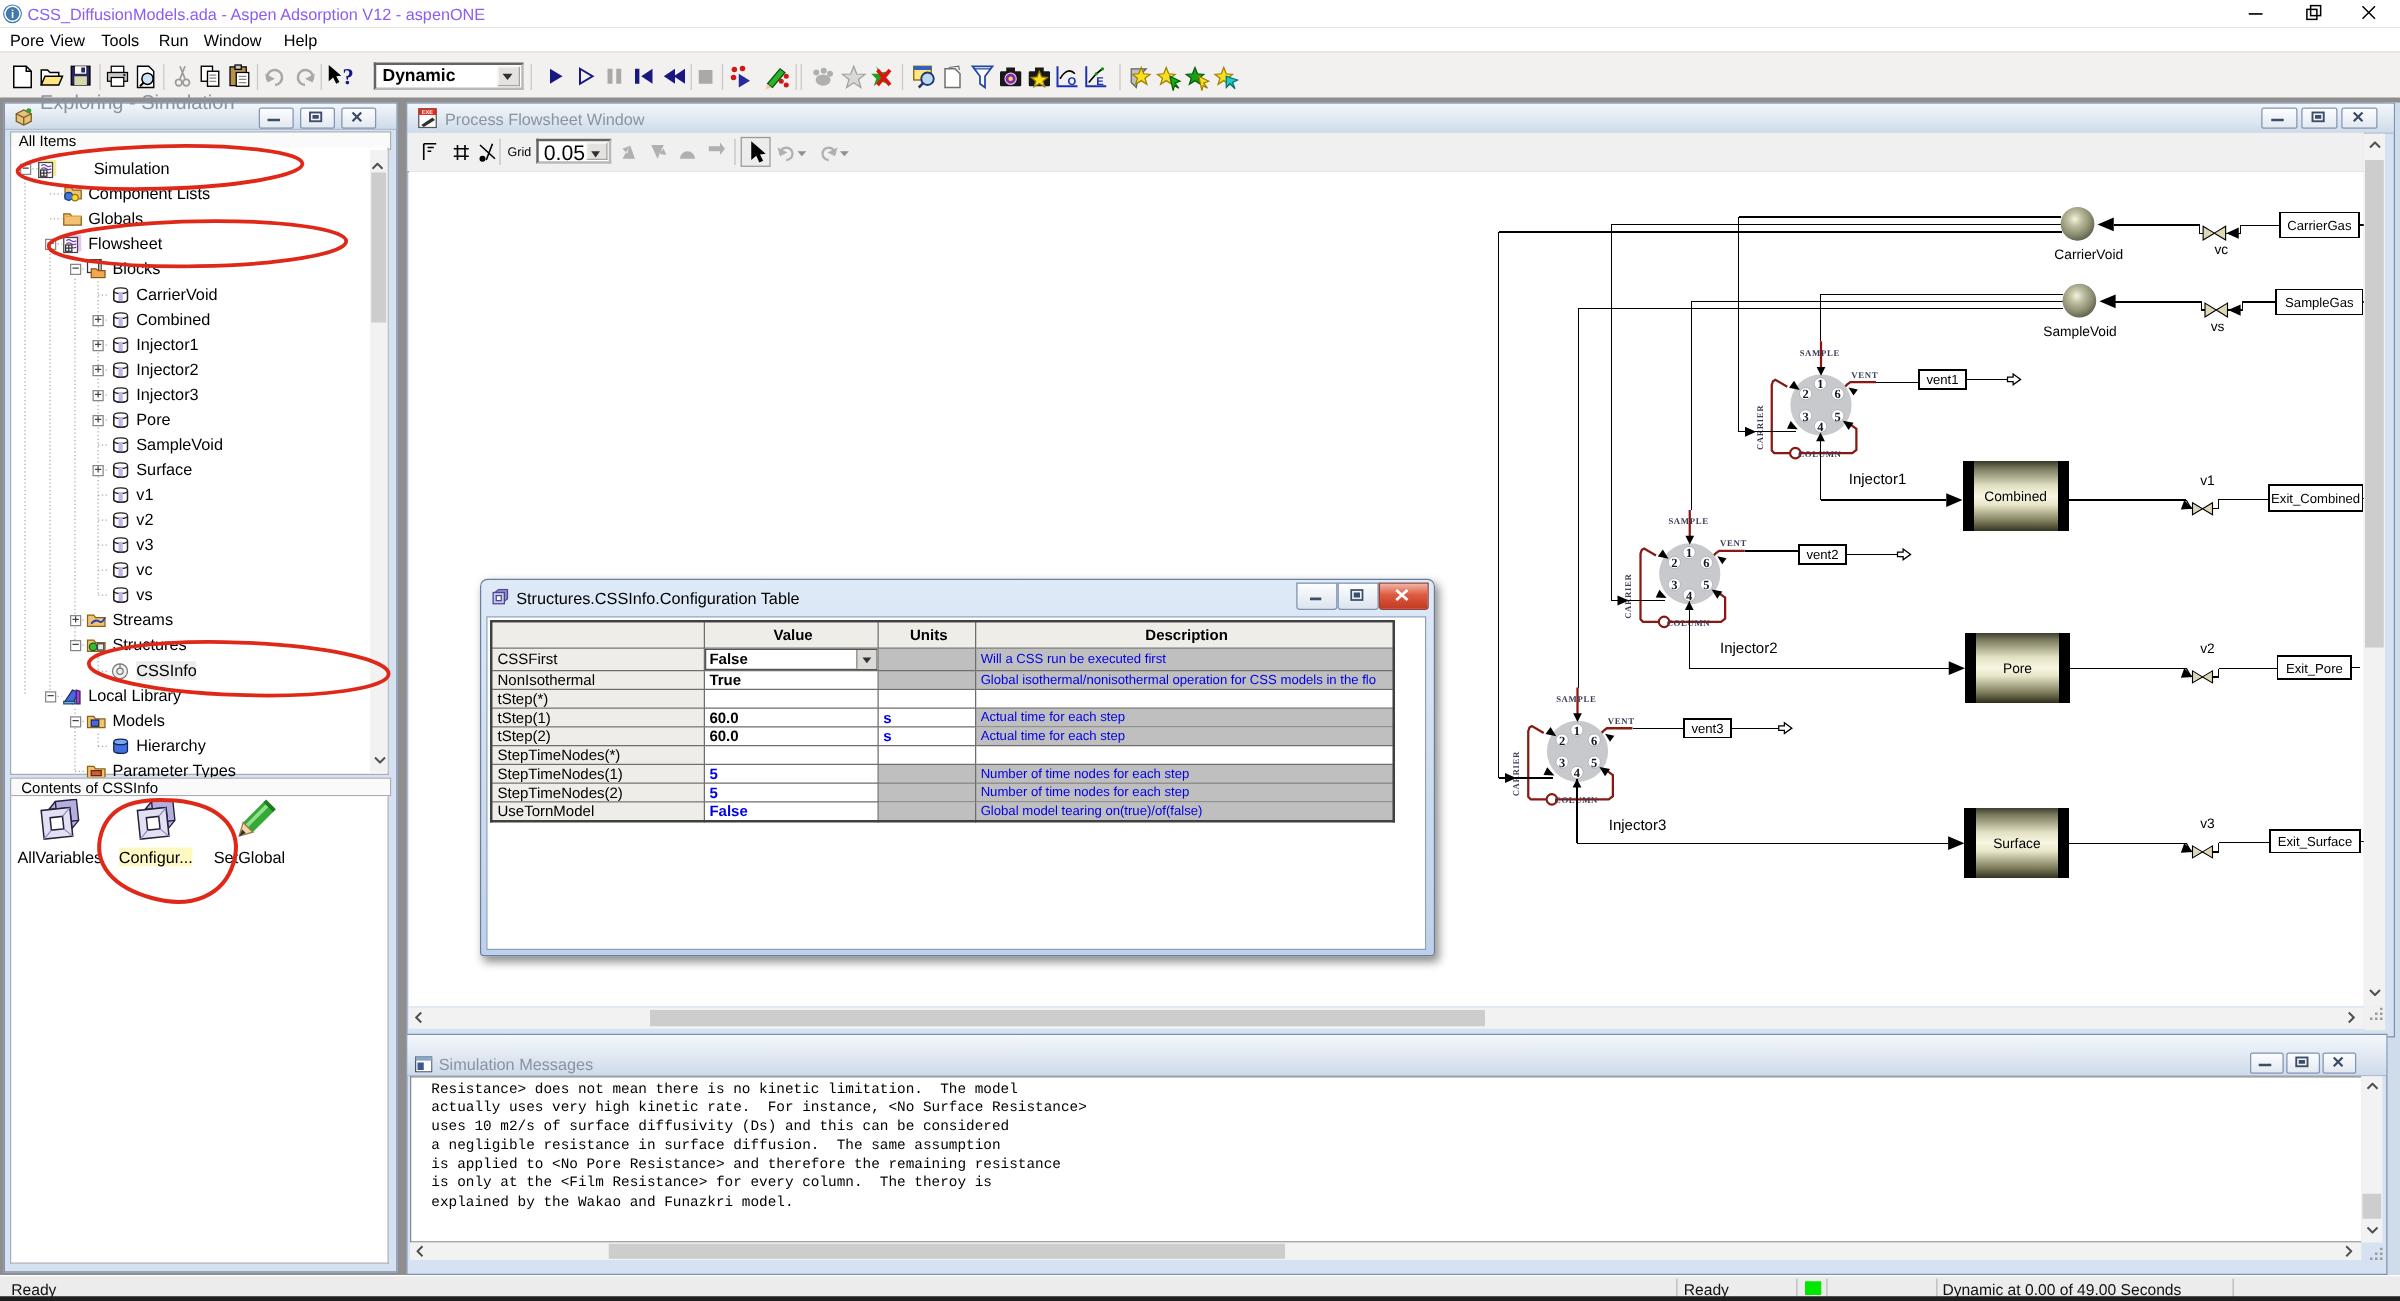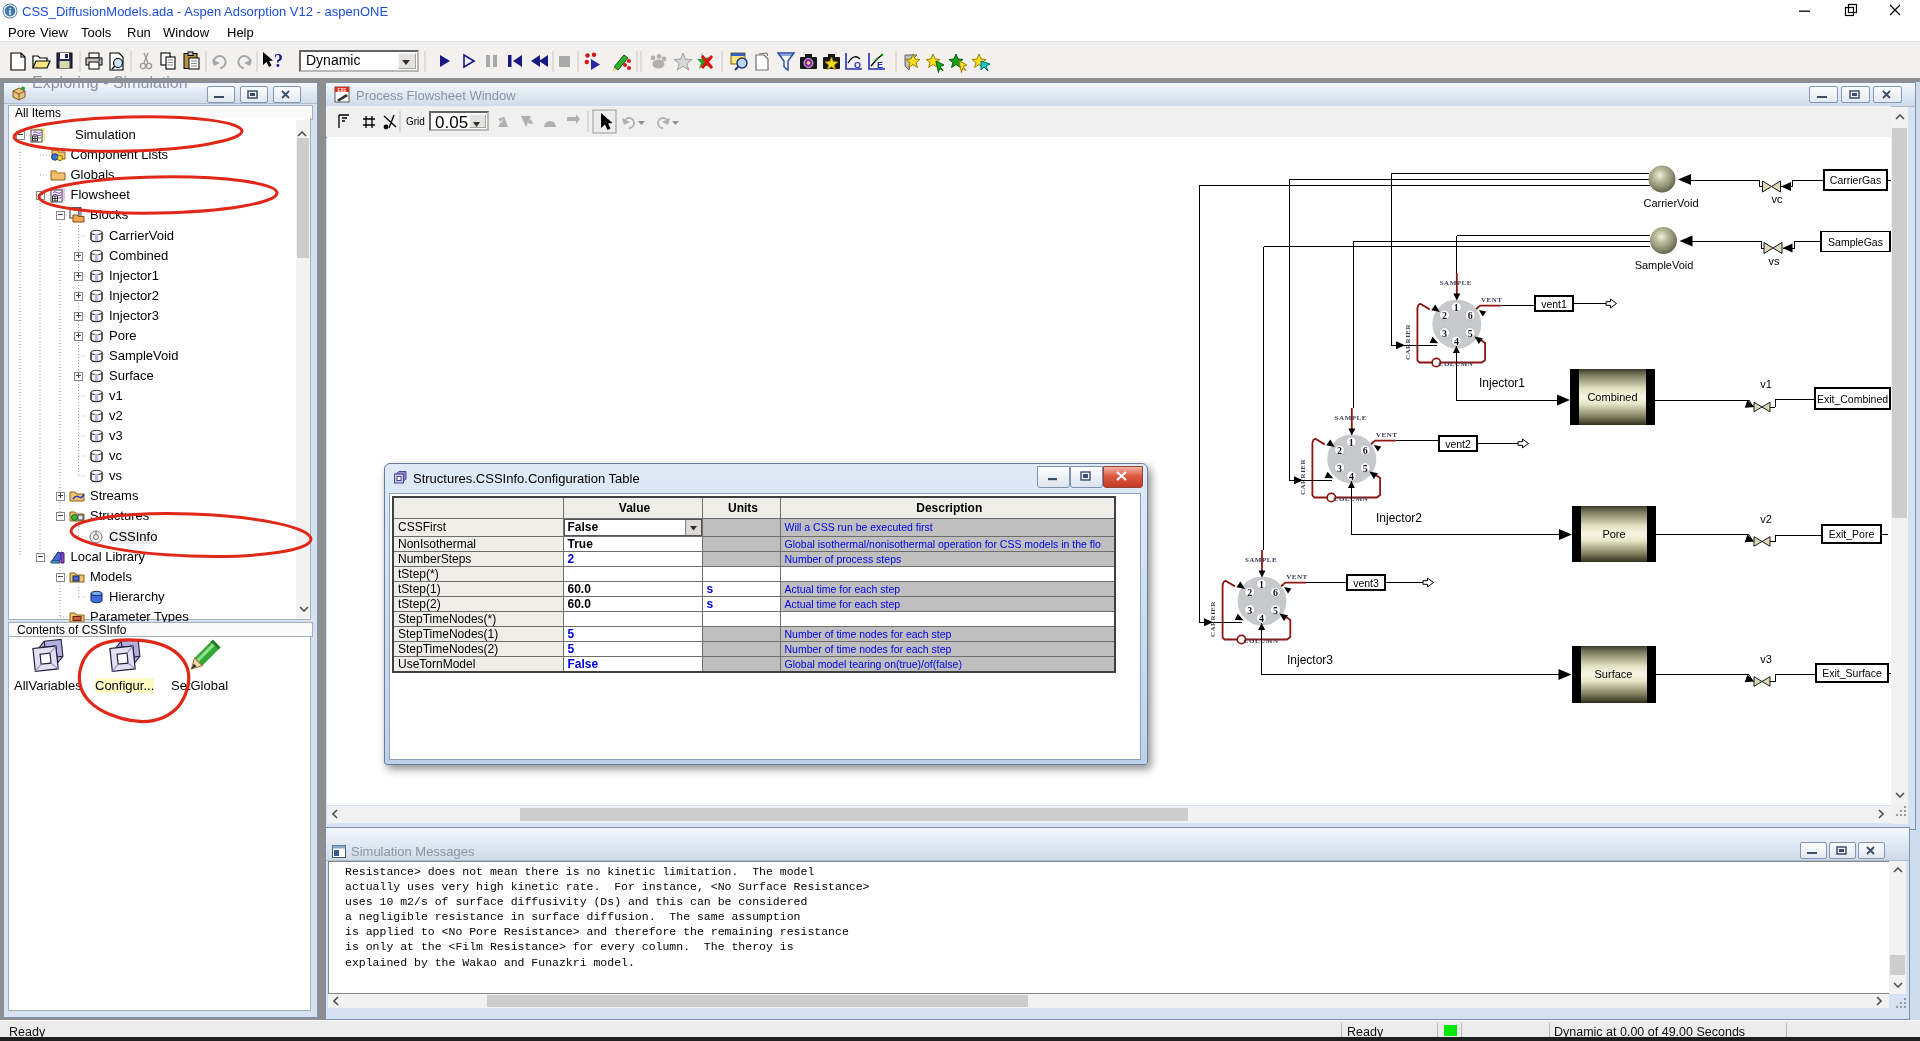--- a/index.html
+++ b/index.html
@@ -1,18 +1,18 @@
 <!DOCTYPE html>
 <html><head><meta charset="utf-8">
 <style>
 html,body{margin:0;padding:0;}
 body{width:1920px;height:1041px;position:relative;font-family:"Liberation Sans",sans-serif;background:#8e8e8e;overflow:hidden;}
 .abs{position:absolute;}
 #titlebar{left:0;top:0;width:1920px;height:22px;background:#fff;}
-#titlebar .ttl{left:22px;top:4px;font-size:13px;color:#1d4ed8;}
+#titlebar .ttl{left:22px;top:4px;font-size:13px;color:#8b5cf6;}
 #menubar{left:0;top:22px;width:1920px;height:22px;background:#fff;}
 .menuitem{top:3px;font-size:13px;color:#000;}
 #toolbar{left:0;top:41px;width:1920px;height:37px;background:#f2f1ef;border-top:1px solid #e0e0e0;}
 #mdi{left:0;top:78px;width:1920px;height:946px;background:#8e8e8e;}
 #statusbar{left:0;top:1020px;width:1920px;height:21px;background:#ececec;border-top:1px solid #ffffff;font-size:12.5px;color:#111;}
 .cbtn{position:absolute;top:3px;width:26px;height:15px;background:linear-gradient(#fdfdfe,#e3e9f1);border:1px solid #8396b3;border-radius:2px;}
 
 .sb{position:absolute;background:#f2f2f2;}
 .sbthumb{position:absolute;background:#cdcdcd;}
 .chev{position:absolute;color:#5a5a5a;font-size:10px;font-weight:bold;font-family:"Liberation Sans",sans-serif;}
@@ -239,21 +239,21 @@
         <path d="M7 1 L9 6 L14 6.5 L10 9.5 L11.5 14.5 L7 11.5 L2.5 14.5 L4 9.5 L0 6.5 L5 6 z" fill="#18a018" stroke="#006000"></path>
         <path d="M10 8 l8 4 l-4 1.5 l3 4 l-3.5 -2 l-1 4 z" fill="#f8e020" stroke="#a08000"></path>
       </g>
  <g transform="translate(972,8)">
         <path d="M7 1 L9 6 L14 6.5 L10 9.5 L11.5 14.5 L7 11.5 L2.5 14.5 L4 9.5 L0 6.5 L5 6 z" fill="#f8e020" stroke="#a08000"></path>
         <path d="M9 8 l9 3 l-4 2 l2 5 l-4 -4 l-3 3 z" fill="#20c8c8" stroke="#007070"></path>
       </g>
 </svg>
 
 <div class="abs" style="left:299px;top:8px;width:116px;height:18px;background:#fff;border:2px inset #b8b8b8;">
-  <div class="abs" style="left:5px;top:0;font-size:14px;font-weight:normal;color:#000">Dynamic</div>
+  <div class="abs" style="left:5px;top:0;font-size:14px;font-weight:bold;color:#000">Dynamic</div>
   <div class="abs" style="right:1px;top:1px;width:16px;height:14px;background:#e4e2de;border:1px outset #f8f8f8;">
     <svg width="14" height="12">
           <path d="M3 4 h8 l-4 5 z" fill="#303030"></path>
         </svg>
   </div>
 </div>
 </div>
 
 <div class="abs" id="mdi"></div>
 <div class="abs" style="left:1908px;top:82px;width:12px;height:940px;background:#cfdcec;"></div>
@@ -966,26 +966,20 @@
           <td class="gc"></td>
           <td class="dc">Will a CSS run be executed first</td>
         </tr>
 <tr>
           <td class="lc">NonIsothermal</td>
           <td class="vc"><b>True</b></td>
           <td class="gc"></td>
           <td class="dc">Global isothermal/nonisothermal operation for CSS models in the flo</td>
         </tr>
 <tr>
-          <td class="lc">NumberSteps</td>
-          <td class="vc"><span class="bl">2</span></td>
-          <td class="gc"></td>
-          <td class="dc">Number of process steps</td>
-        </tr>
-<tr>
           <td class="lc">tStep(*)</td>
           <td class="vc"></td>
           <td class="vc"></td>
           <td class="wc"></td>
         </tr>
 <tr>
           <td class="lc">tStep(1)</td>
           <td class="vc"><b>60.0</b></td>
           <td class="vc"><span class="bl">s</span></td>
           <td class="dc">Actual time for each step</td>

